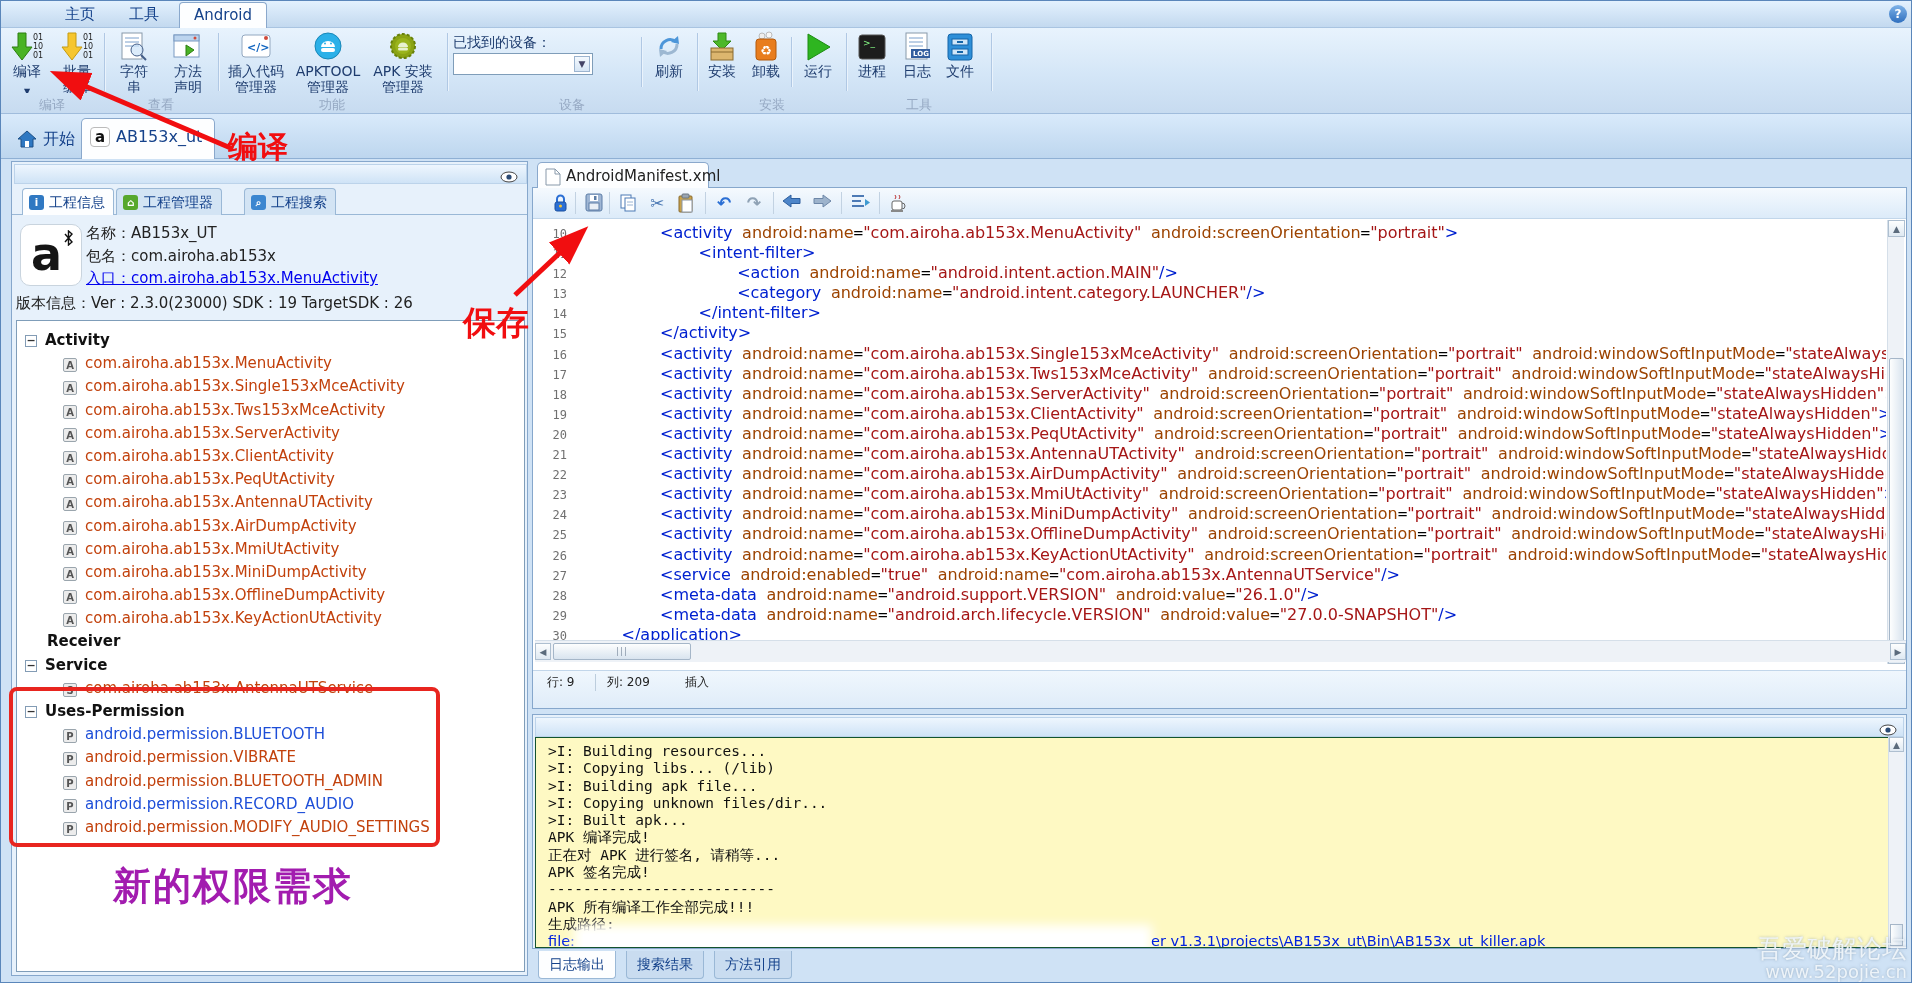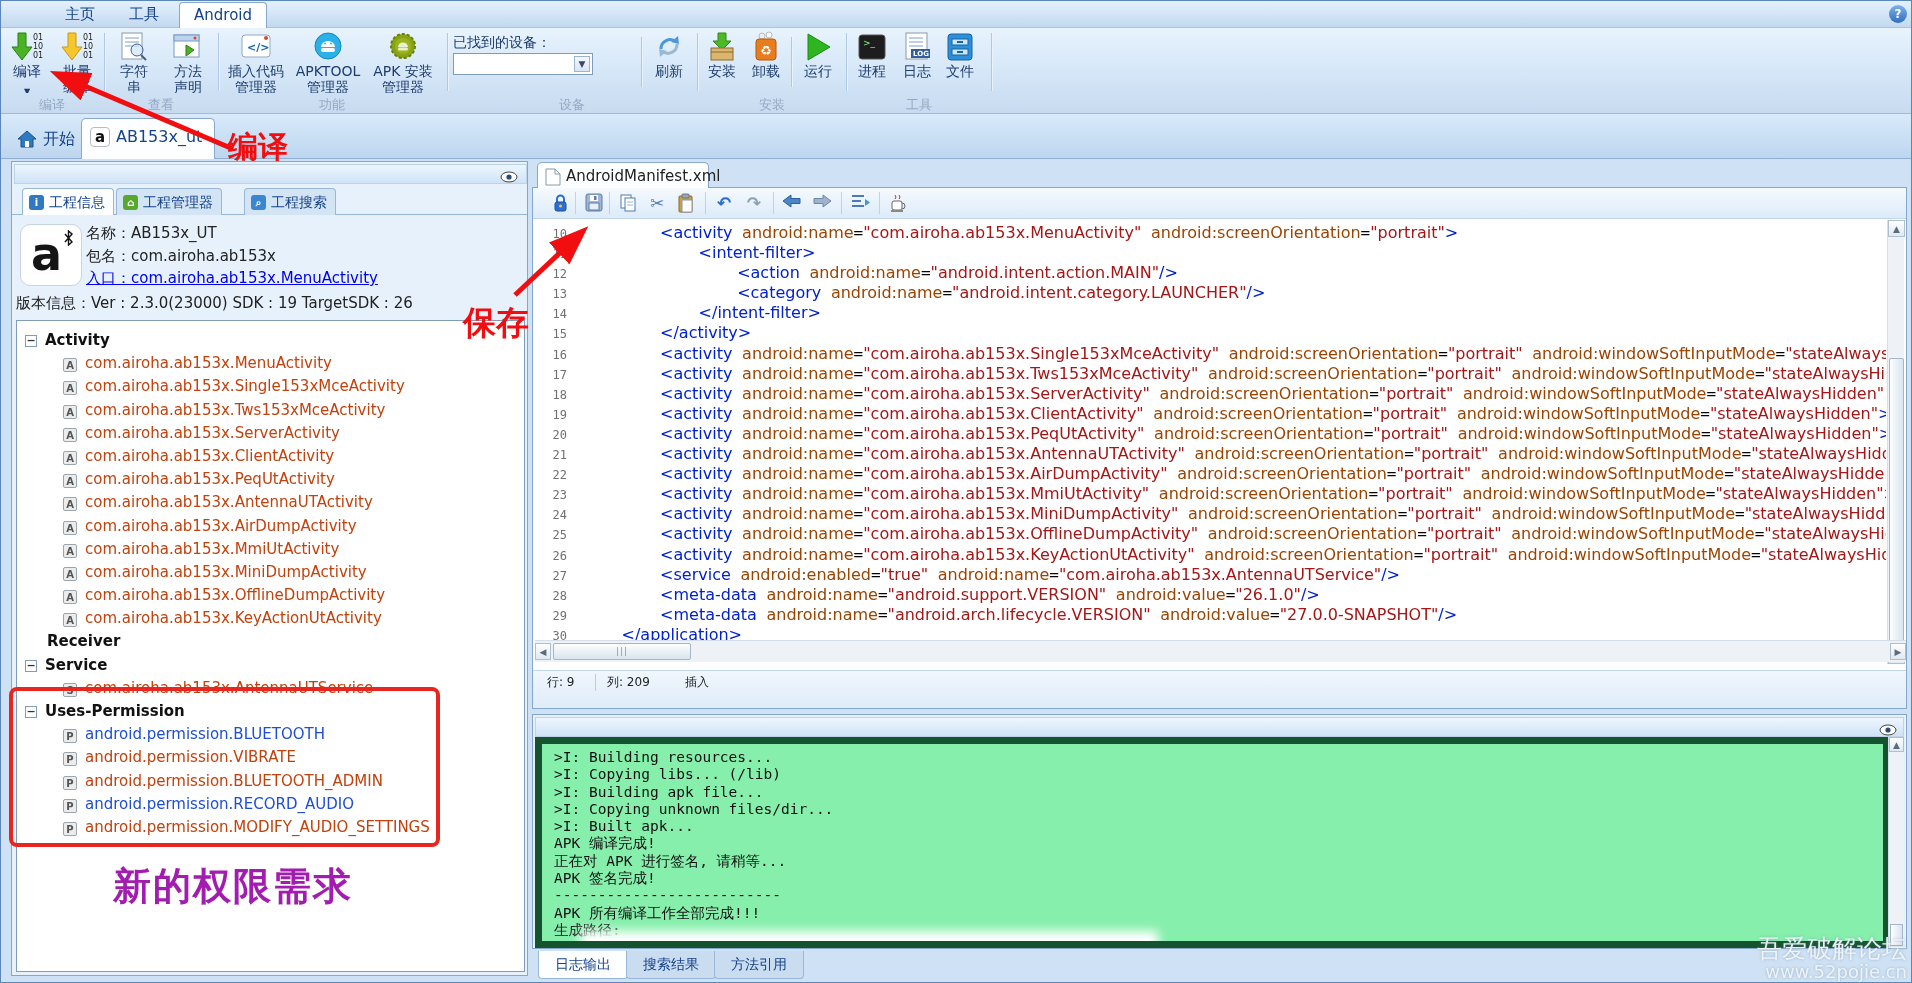--- a/index.html
+++ b/index.html
@@ -83,27 +83,27 @@
   #vthumb{position:absolute;left:1px;top:138px;width:15px;height:302px;background:linear-gradient(90deg,#fdfefe,#d9e4ef);border:1px solid #a5b6c8;border-radius:2px;}
   #hscroll{position:absolute;left:2px;bottom:46px;width:1371px;height:22px;background:#eef2f7;border-top:1px solid #d5dfe9;}
   #hthumb{position:absolute;left:18px;top:2px;width:138px;height:17px;background:linear-gradient(#fdfefe,#d9e4ef);border:1px solid #a5b6c8;border-radius:2px;color:#8a99a9;font-size:9px;text-align:center;line-height:15px;letter-spacing:1px;}
   #edstatus{position:absolute;left:0;bottom:0;width:100%;height:38px;background:linear-gradient(#f0f7fd,#dfecf9);border-top:1px solid #c2d6ea;font-size:12px;color:#222;}
   #edstatus span{position:absolute;top:3px;}
   .st-sep{position:absolute;top:3px;width:1px;height:17px;background:#bccddd;}
 
   
   #logbox{left:531px;top:713px;width:1375px;height:235px;background:#e7f1fb;border:1px solid #86a7cc;}
   #loghead{position:absolute;left:2px;top:2px;width:1369px;height:20px;background:linear-gradient(#eef6fe,#cfe3f6);border:1px solid #bcd3ea;}
-  #logarea{position:absolute;left:2px;top:22px;width:1355px;height:211px;background:#86efac;border:7px solid #14532d;overflow:hidden;padding:5px 0 0 12px;}
+  #logarea{position:absolute;left:2px;top:22px;width:1355px;height:211px;background:#fef9c3;border:1px solid #14532d;overflow:hidden;padding:5px 0 0 12px;}
   .ll{height:17.3px;line-height:17.3px;font-family:"DejaVu Sans Mono",monospace;font-size:14.5px;color:#111;white-space:pre;}
   .ll .lk{color:#0021e0;text-decoration:underline;}
   .censor{display:inline-block;width:560px;height:16px;background:#fff;box-shadow:0 0 10px 9px #ffffff;vertical-align:middle;margin:0 8px;}
   #logscroll{position:absolute;right:2px;top:22px;width:16px;height:211px;background:#eef2f7;border-left:1px solid #d5dfe9;}
   #logthumb{position:absolute;left:1px;bottom:2px;width:13px;height:22px;background:linear-gradient(90deg,#fdfefe,#d9e4ef);border:1px solid #a5b6c8;}
-  .btab{position:absolute;top:950px;height:28px;padding:5px 16px 0;font-size:14px;color:#15428b;background:#c9dcf0;border:1px solid #9ab8d6;border-top:none;border-radius:0 0 4px 4px;}
+  .btab{position:absolute;top:950px;height:28px;padding:5px 10px 0;font-size:14px;color:#15428b;background:#c9dcf0;border:1px solid #9ab8d6;border-top:none;border-radius:0 0 4px 4px;}
   .btab.active{background:#fdfeff;}
 
   
   #wmark{right:4px;bottom:0px;text-align:right;color:rgba(240,245,250,0.95);z-index:40;text-shadow:0 0 3px rgba(110,135,160,.6);}
   #wmark .w1{font-size:25px;line-height:27px;}
   #wmark .w2{font-size:18px;line-height:20px;}
 
   #arrows{left:0;top:0;z-index:35;pointer-events:none;}
 </style>
 </head>

